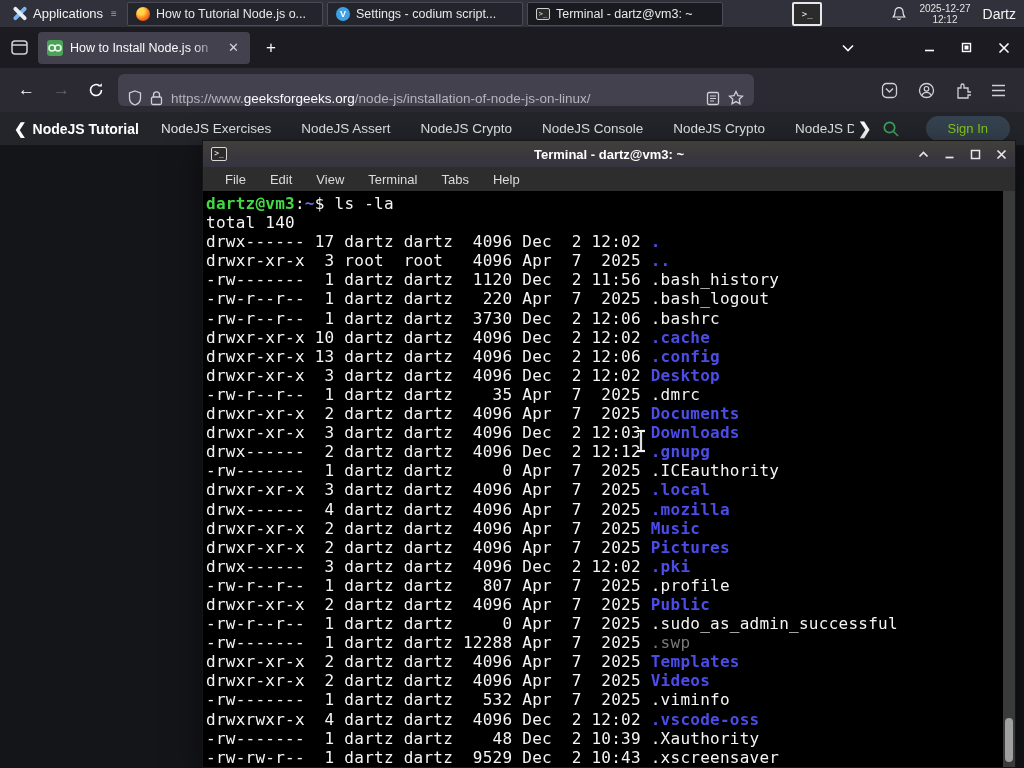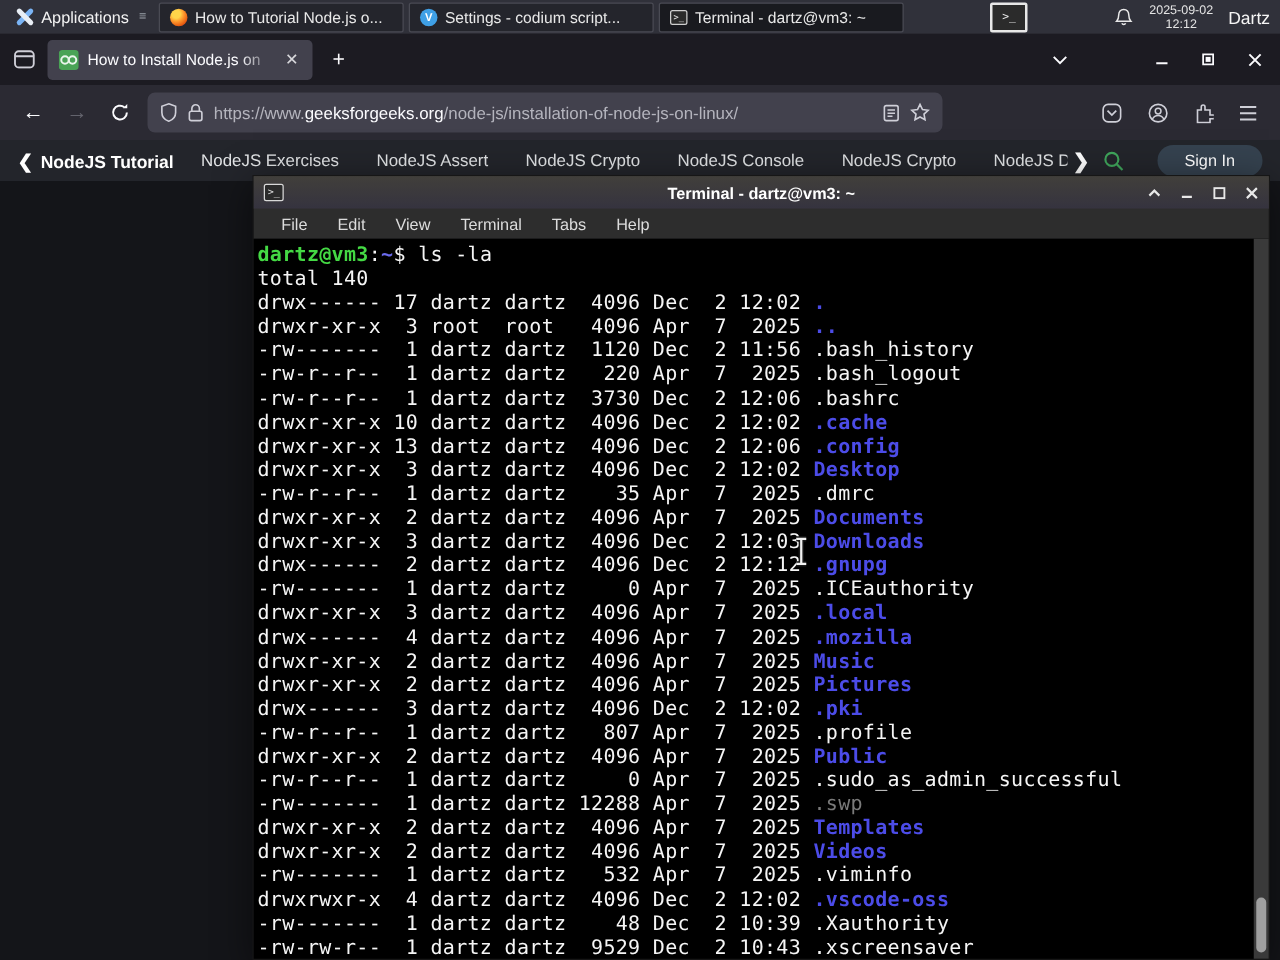--- a/index.html
+++ b/index.html
@@ -44,33 +44,33 @@
     -webkit-mask-image:linear-gradient(to right,#000 82%,transparent); mask-image:linear-gradient(to right,#000 82%,transparent); }
   .tab-close { color:#d7d7db; font-size:13px; padding:0 2px; }
   .newtab { color:#fbfbfe; font-size:17px; padding:0 8px; }
   .tab-ctrls { margin-left:auto; display:flex; align-items:center; gap:26px; padding-right:6px; }
   .tab-ctrls svg { display:block; }
   .toolbar { height:44px; background:#2b2a33; display:flex; align-items:center; padding:0 10px; gap:14px; }
   .navicons { display:flex; align-items:center; gap:18px; padding-left:8px; }
   .arrow { font-size:17px; color:#fbfbfe; }
   .arrow.dim { color:#63636d; }
   .urlbar { width:636px; height:32px; background:#42414d; border-radius:6px; display:flex;
-    align-items:center; padding:0 10px; gap:8px; }
+    align-items:flex-end; padding:0 10px; gap:8px; }
   .urltext { flex:1; font-size:13.5px; color:#b4b4bd; white-space:nowrap; overflow:hidden; }
   .urltext .dom { color:#fbfbfe; }
   .tb-right { display:flex; align-items:center; gap:20px; margin-left:auto; padding-right:8px; }
 
   
   .sitenav { height:33px; background:#23252b; display:flex; align-items:center; padding:0 14px; gap:0; color:#e6e8ea; }
   .nav-back { display:flex; align-items:center; gap:6px; font-size:14px; font-weight:bold; color:#fff; margin-right:22px; white-space:nowrap; }
   .chev { font-weight:bold; font-size:15px; }
   .nav-items { display:flex; align-items:flex-start; gap:30px; overflow:hidden; white-space:nowrap; }
   .nav-item { font-size:13.5px; color:#e2e4e6; }
   .nav-next { font-size:16px; font-weight:bold; color:#fff; margin:0 10px 0 4px; }
-  .signin { margin-left:auto; background:#35424f; color:#ffffff; font-size:13px; border-radius:15px;
+  .signin { margin-left:auto; background:#35424f; color:#84cc16; font-size:13px; border-radius:15px;
     padding:5px 22px; white-space:nowrap; }
   .page { flex:1; background:#141519; }
 
   
   .terminal { position:absolute; left:202px; top:140px; width:814px; height:628px;
     border:1px solid #161616; box-shadow:0 8px 30px rgba(0,0,0,.55); display:flex; flex-direction:column; z-index:30; }
   .t-titlebar { height:26px; background:linear-gradient(#413f3b,#35333f); background-color:#3b3935;
     display:flex; align-items:center; padding:0 8px; }
   .t-icon { width:16px; height:14px; background:#2b2b2b; border:1px solid #d8d8d8; border-radius:2px;
     color:#e8e8e8; font-size:8px; line-height:12px; text-align:center; font-family:"DejaVu Sans Mono",monospace; }
@@ -123,21 +123,21 @@
     <div class="flex1"></div>
     <div class="tray-term">&gt;_</div>
     <div class="flex1"></div>
 
     <div class="panel-right">
       <svg width="16" height="16" viewBox="0 0 16 16">
         <path d="M8 1.6c-2.6 0-4 1.9-4 4.2 0 2.8-.9 4.3-1.7 5.2h11.4c-.8-.9-1.7-2.4-1.7-5.2 0-2.3-1.4-4.2-4-4.2z" fill="none" stroke="#e8e8e8" stroke-width="1.2"></path>
         <path d="M6.5 12.6a1.6 1.6 0 0 0 3 0" fill="none" stroke="#e8e8e8" stroke-width="1.2"></path>
       </svg>
       <div class="clock">
-        <div>2025-09-02</div>
+        <div>2025-12-27</div>
         <div>12:12</div>
       </div>
       <div class="panel-user">Dartz</div>
     </div>
   </div>
 
   <div class="browser">
     <div class="tabbar">
       <div class="ffview">
         <svg width="17" height="15" viewBox="0 0 17 15">

